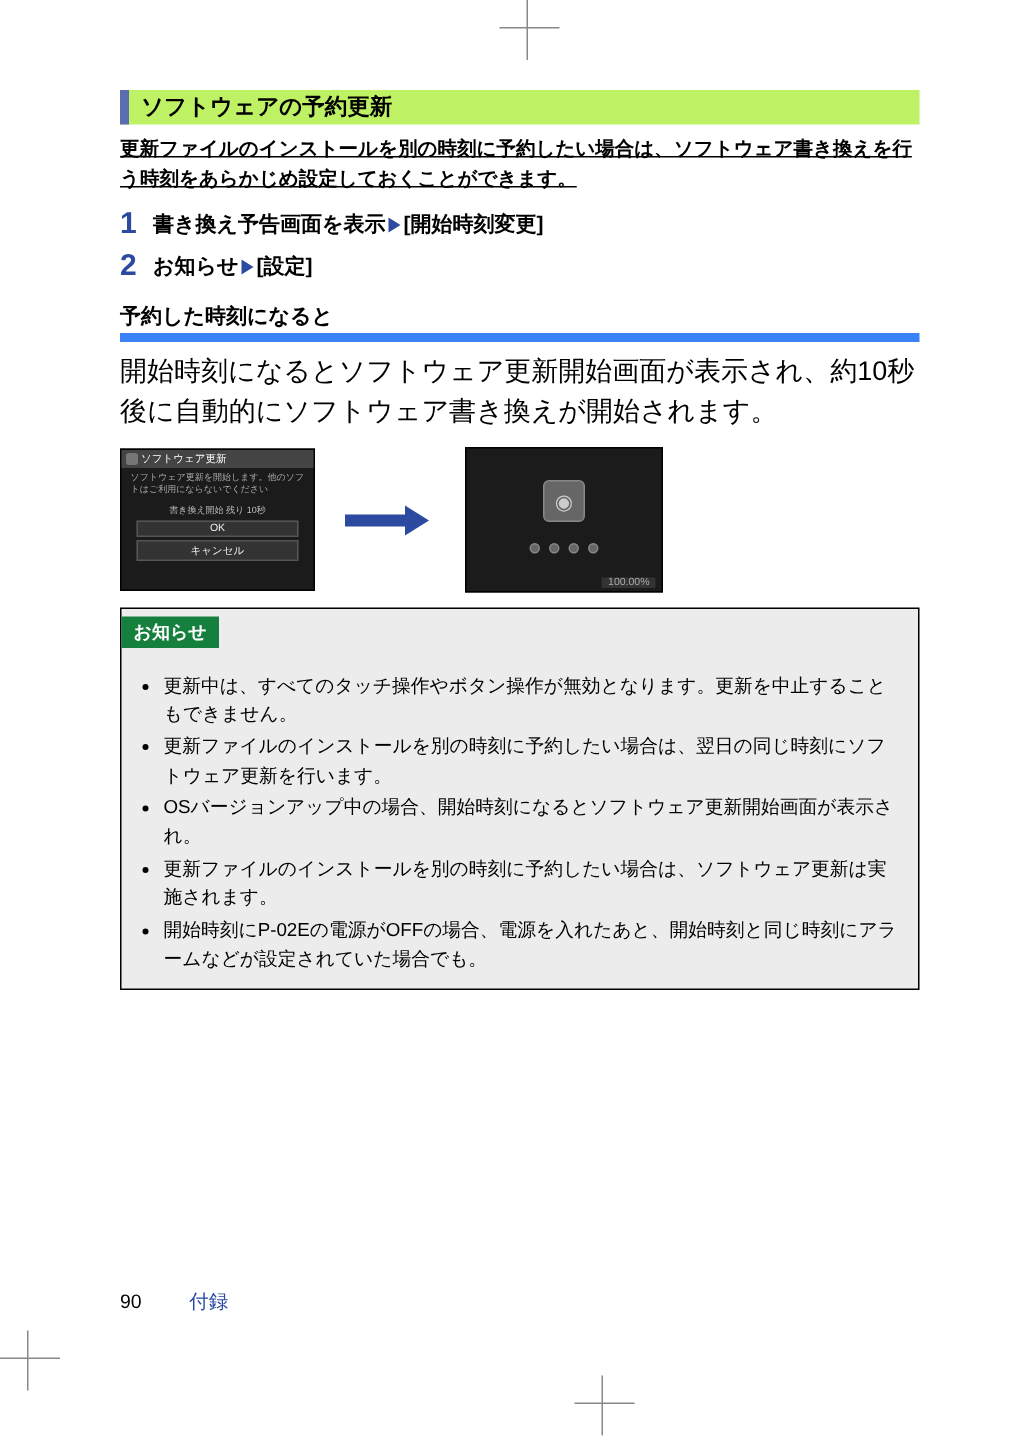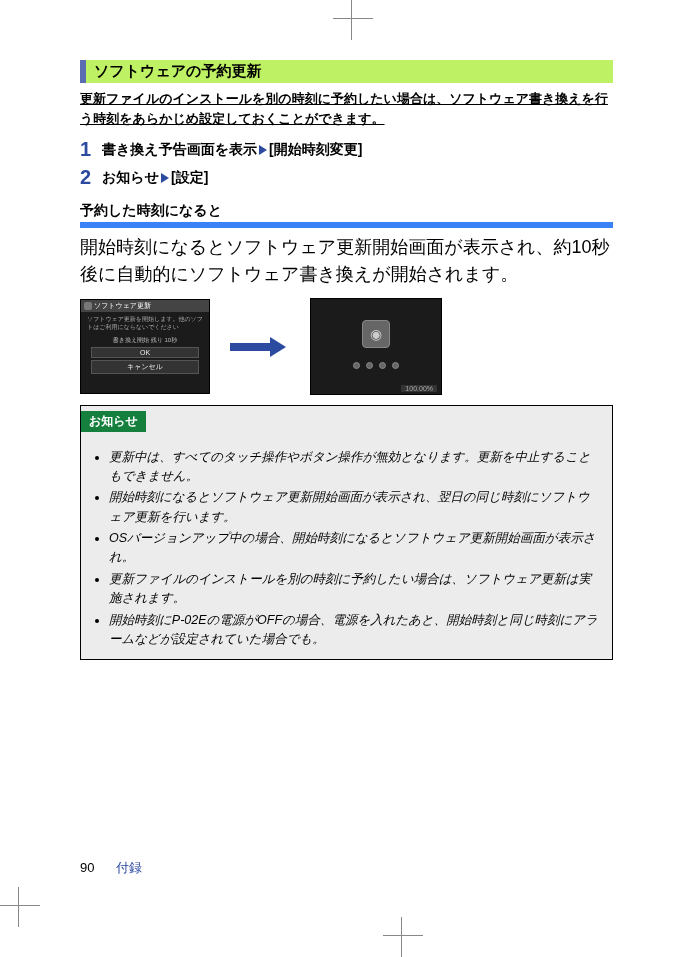--- a/index.html
+++ b/index.html
@@ -196,34 +196,33 @@
     background:#15803d;color:#fff;
     padding:1px 8px;
     font-size:12px;
     font-weight:bold;
     margin:-6px 0 14px -10px;
     text-align:right;
   }
   .notice-box ul {
     margin: 0;
     padding-left: 18px;
-    font-style: italic;
   }
   .notice-box li {
     margin: 2px 0;
   }
   .footer {
     position: absolute;
     bottom: 80px;
     left: 80px;
     font-size: 13px;
   }
   .footer .pagenum {
     font-weight: normal;
-    margin-right: 18px;
+    margin-right: 28px;
     text-align: right;
   }
   .footer .section-name {
     color: #2b4aa0;
   }
 </style>
 </head>
 <body>
 
 <div class="crop-mark top-right"></div>
@@ -275,21 +274,21 @@
           <span></span>
         </div>
       <div class="progress-label">100.00%</div>
     </div>
   </div>
 
   <div class="notice-box">
     <span class="notice-title">お知らせ</span>
     <ul>
       <li>更新中は、すべてのタッチ操作やボタン操作が無効となります。更新を中止することもできません。</li>
-      <li>開始時刻になるとソフトウェア更新開始画面が表示され、翌日の同じ時刻にソフトウェア更新を行います。</li>
+      <li>更新ファイルのインストールを別の時刻に予約したい場合は、翌日の同じ時刻にソフトウェア更新を行います。</li>
       <li>OSバージョンアップ中の場合、開始時刻になるとソフトウェア更新開始画面が表示され。</li>
       <li>更新ファイルのインストールを別の時刻に予約したい場合は、ソフトウェア更新は実施されます。</li>
       <li>開始時刻にP-02Eの電源がOFFの場合、電源を入れたあと、開始時刻と同じ時刻にアラームなどが設定されていた場合でも。</li>
     </ul>
   </div>
 
 </div>
 
 <div class="footer">
   <span class="pagenum">90</span>

